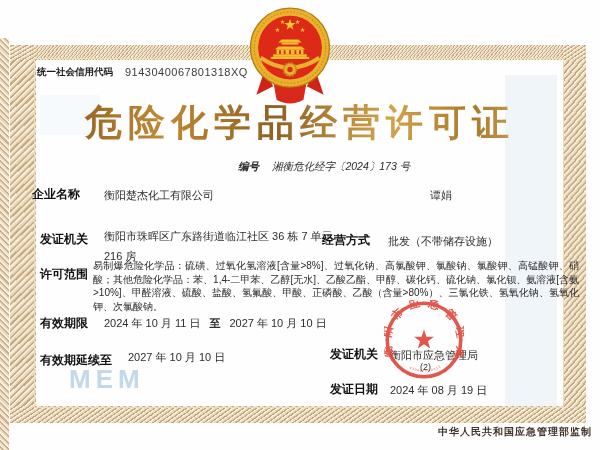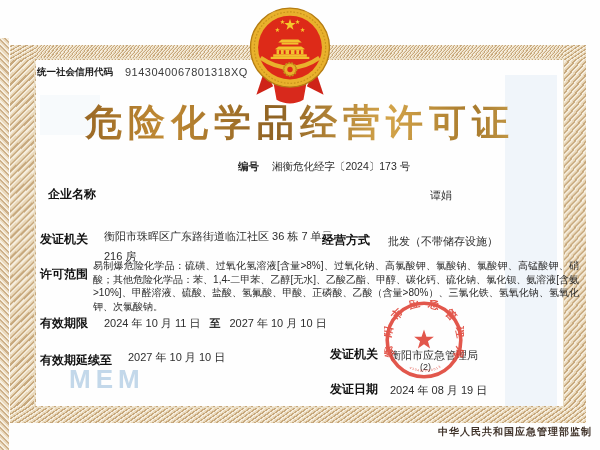--- a/index.html
+++ b/index.html
@@ -18,21 +18,21 @@
   .emblem{position:absolute;left:248px;top:5px;width:84px;height:102px;z-index:5;}
   
   .credit{position:absolute;left:37px;top:66px;font-size:9.5px;z-index:6;}
   .credit .lbl{font-weight:bold;color:#1a1a1a;}
   .credit .val{margin-left:12px;color:#3c3c3c;letter-spacing:0.5px;}
   .title{position:absolute;left:55px;top:98px;width:490px;text-align:center;
          font-family:"Liberation Serif","DejaVu Serif",serif;font-weight:bold;
          font-size:37px;letter-spacing:6px;white-space:nowrap;
          background:linear-gradient(93deg,#8a5a1e 0%,#c08a34 22%,#8f6223 45%,#d3a44a 68%,#a87a2c 85%,#d8b05c 100%);
          -webkit-background-clip:text;background-clip:text;color:transparent;}
-  .cert-no{position:absolute;left:238px;top:160px;font-size:10.5px;color:#2b2b2b;white-space:nowrap;}
+  .cert-no{position:absolute;left:238px;top:160px;font-size:10.5px;color:#2b2b2b;white-space:nowrap;font-style:italic;}
   .cert-no .lbl{font-weight:bold;margin-right:10px;}
   
   .lab{position:absolute;font-size:12px;font-weight:bold;color:#111;white-space:nowrap;}
   .val{position:absolute;font-size:11px;color:#2e2e2e;white-space:nowrap;}
   .val2{position:absolute;font-size:11px;color:#2e2e2e;line-height:20px;width:230px;}
   .scope{position:absolute;left:93px;top:259px;width:486px;height:58px;overflow:hidden;
          font-size:10px;line-height:13.5px;color:#2a2a2a;text-align:justify;}
   .bold-zhi{font-weight:bold;margin:0 9px;}
   .paren{position:absolute;font-size:9px;color:#2e2e2e;}
   
@@ -98,21 +98,22 @@
     <span class="val">9143040067801318XQ</span>
   </div>
 
   <div class="title">危险化学品经营许可证</div>
 
   <div class="cert-no">
     <span class="lbl">编号</span>
     <span>湘衡危化经字〔2024〕173 号</span>
   </div>
 
-  <div class="lab" style="left:48px;top:186px;">企业名称</div>
+  <div class="lab" style="left:32px;top:186px;">企业名称</div>
+  <div class="val" style="left:104px;top:188px;">衡阳楚杰化工有限公司</div>
   <div class="val" style="left:430px;top:188px;">谭娟</div>
 
   <div class="lab" style="left:40px;top:231px;">发证机关</div>
   <div class="val2" style="left:104px;top:226px;">
     <span>衡阳市珠晖区广东路街道临江社区 36 栋 7 单元</span><br>
     <span>216 房</span>
   </div>
   <div class="lab" style="left:322px;top:232px;">经营方式</div>
   <div class="val" style="left:388px;top:234px;">批发（不带储存设施）</div>
 

